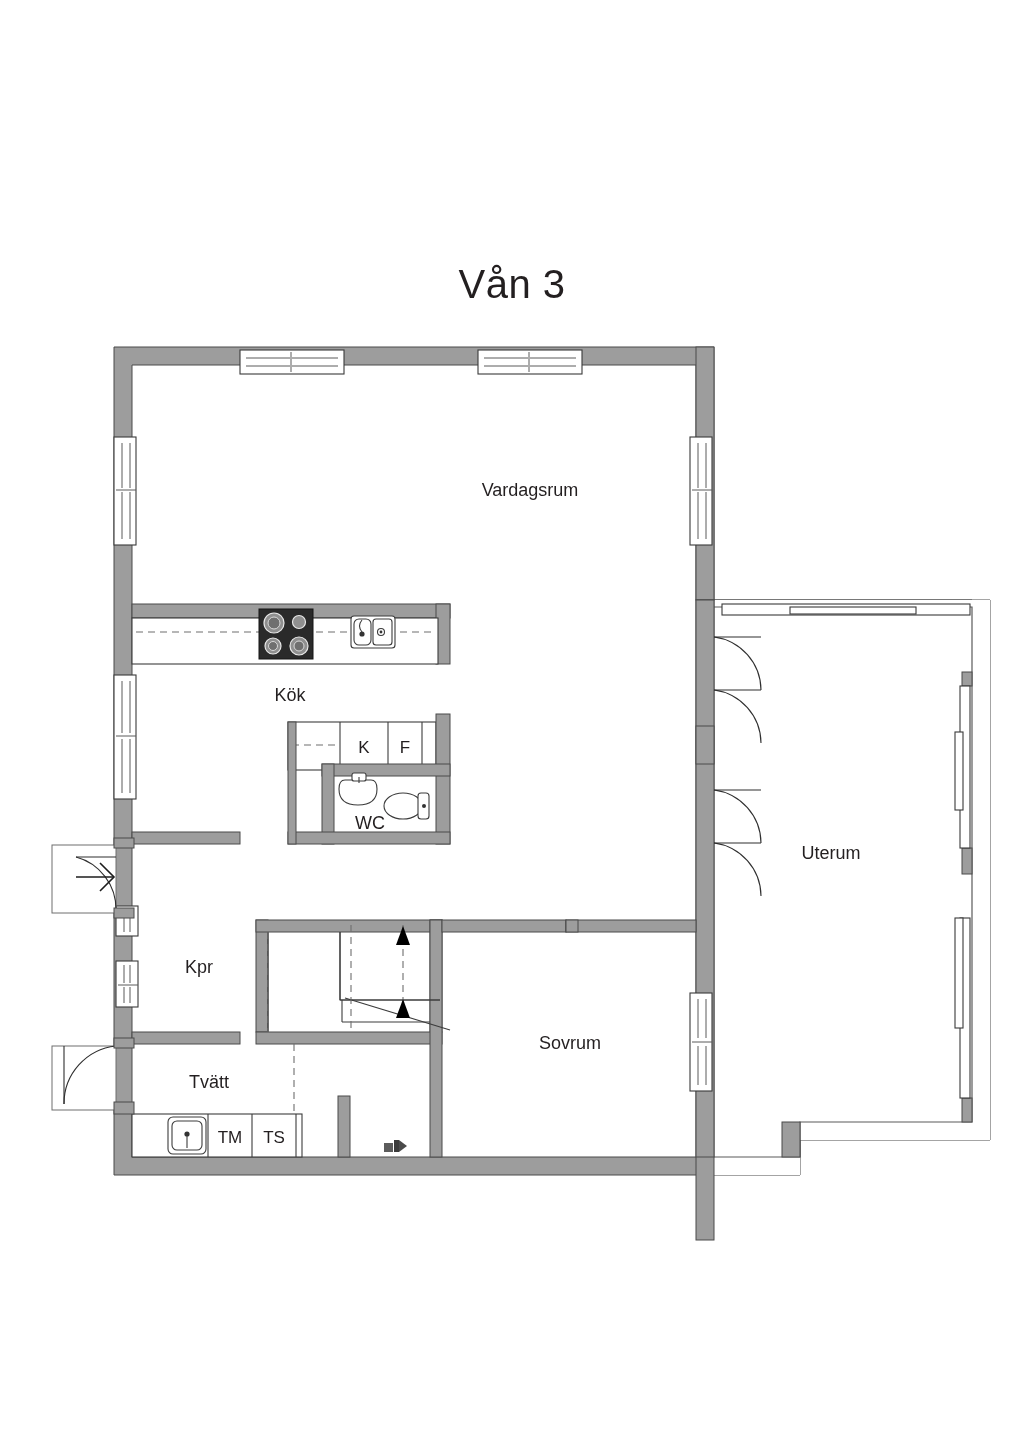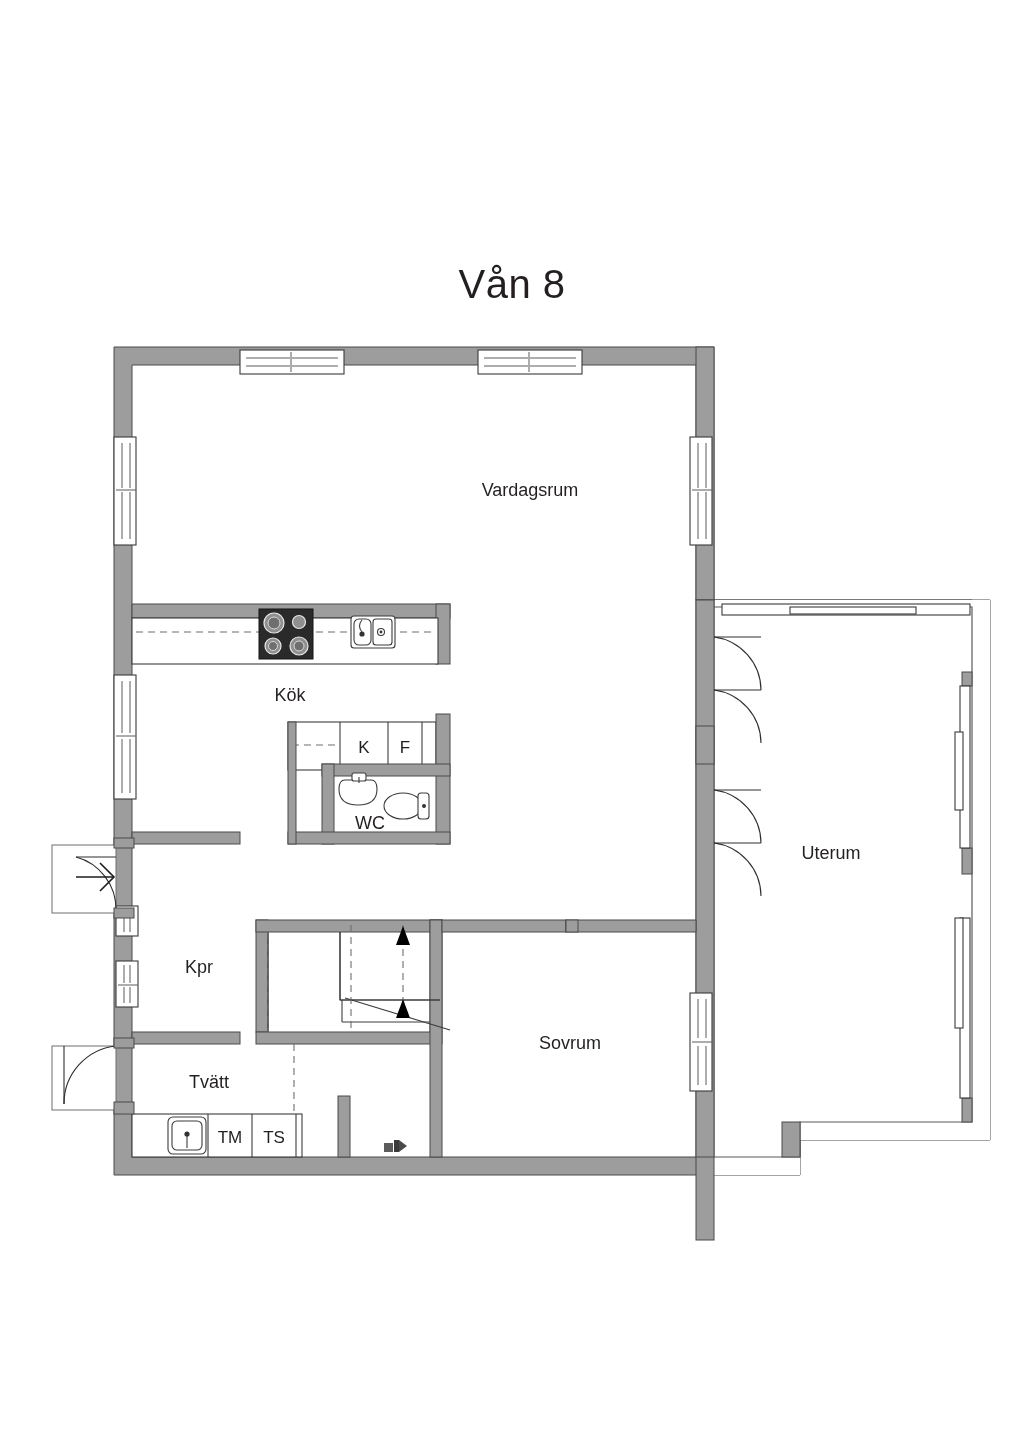--- a/index.html
+++ b/index.html
@@ -61,21 +61,21 @@
   .burner { fill: #8f8f8f; stroke: #e8e8e8; stroke-width: 1.2; }
   .burner-in { fill: #6f6f6f; stroke: #d8d8d8; stroke-width: 1; }
   .arrowhead { fill: #000000; }
   .stair-line { fill: none; stroke: #3c3c3c; stroke-width: 1.1; }
 </style>
 </head>
 <body>
 
 <div id="plan-root">
 
-  <div id="floor-title">Vån 8</div>
+  <div id="floor-title">Vån 3</div>
 
   <svg id="floorplan-svg" width="1024" height="1448" viewBox="0 0 1024 1448" xmlns="http://www.w3.org/2000/svg">
 
     <g>
 
       <path class="wall" fill-rule="evenodd" d="
         M 114,347
         L 714,347
         L 714,600
         L 990,600

